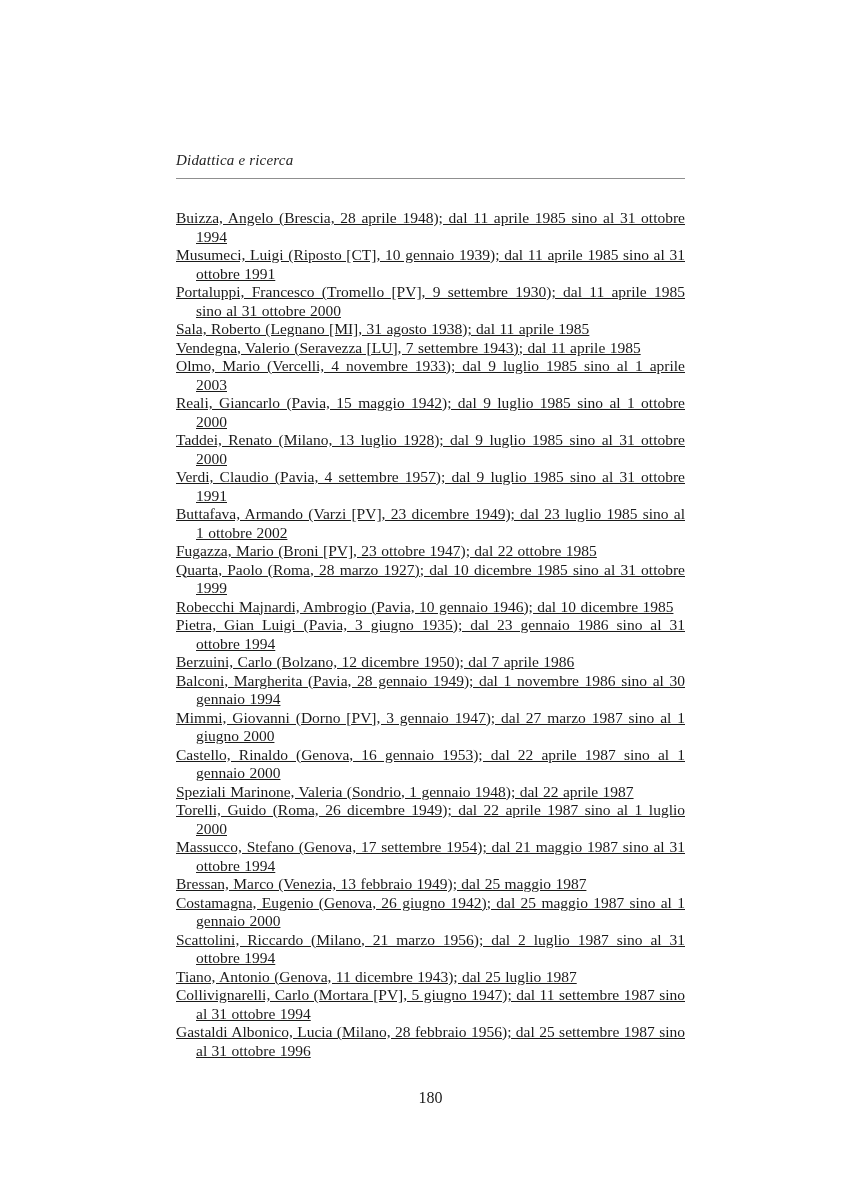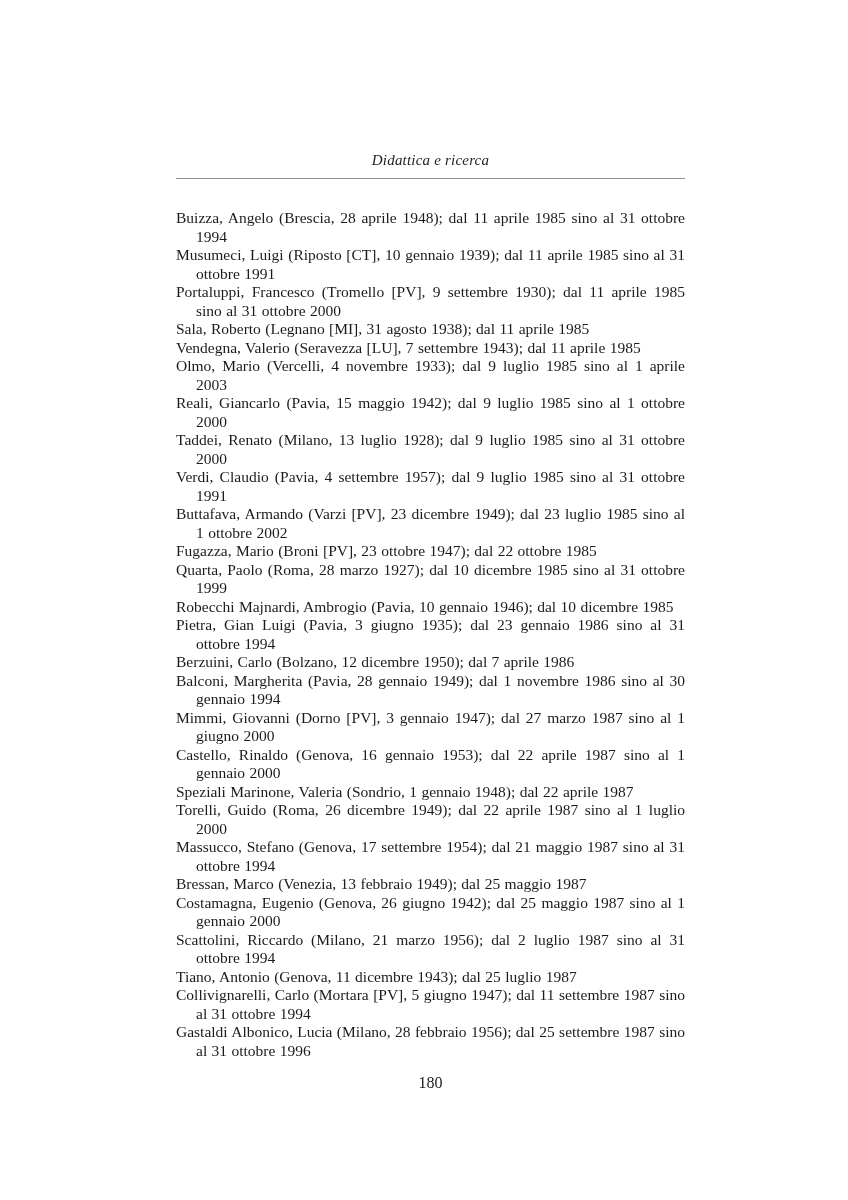--- a/index.html
+++ b/index.html
@@ -20,47 +20,48 @@
     height: 1200px;
     background: #ffffff;
     position: relative;
   }
   .content {
     margin-left: 176px;
     width: 509px;
   }
   .running-head {
     padding-top: 151px;
-    text-align: center;
+    text-align: left;
     font-style: italic;
     font-size: 15px;
     line-height: 18px;
     letter-spacing: 0.2px;
     color: #242424;
   }
   .head-rule {
     margin-top: 9px;
     border: none;
     border-bottom: 1px solid #8f8f8f;
     height: 0;
   }
   .entries {
     margin-top: 30px;
+    text-decoration: underline;
   }
   p.entry {
     margin: 0;
     font-size: 15.5px;
     line-height: 18.5px;
     text-align: justify;
     padding-left: 20px;
     text-indent: -20px;
     word-spacing: 0.5px;
   }
   .folio {
-    margin-top: 14px;
+    margin-top: 29px;
     text-align: center;
     font-size: 16px;
     line-height: 18px;
     color: #1b1b1b;
   }
 </style>
 </head>
 <body>
 
 <div class="page">

